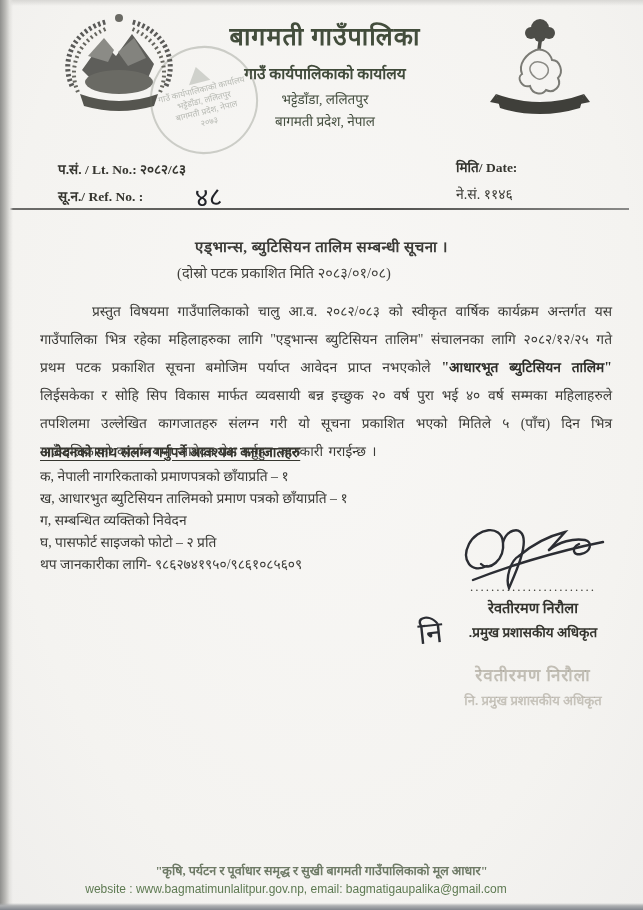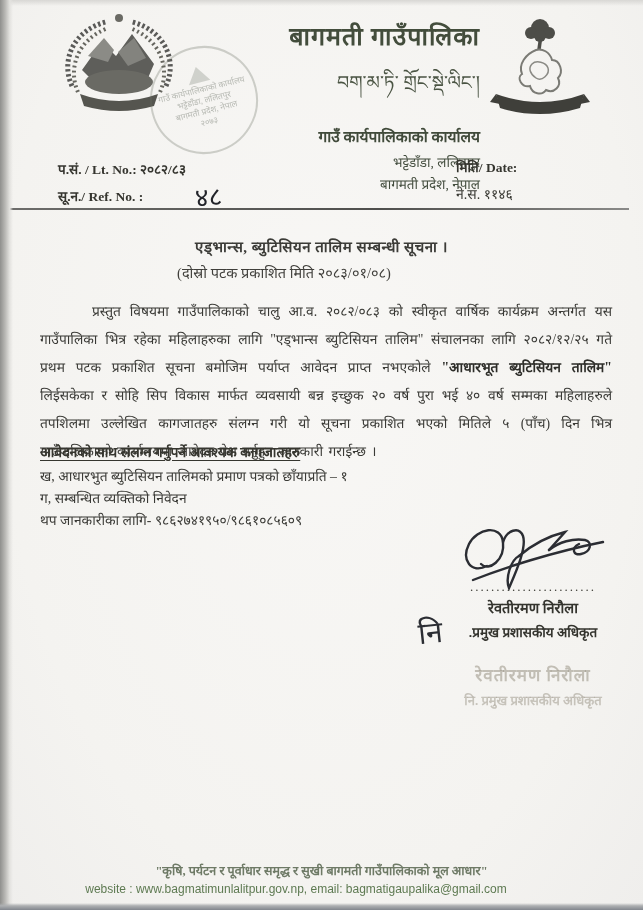--- a/index.html
+++ b/index.html
@@ -29,21 +29,21 @@
   }
   .edge-top {
     position:absolute; left:0; top:0; width:643px; height:6px;
     background:linear-gradient(to bottom,#d8d7d4 0%, rgba(243,242,239,0) 100%);
     z-index:4;
   }
 
   
   .header-center {
     position:absolute; left:170px; top:18px; width:310px;
-    text-align:right; color:#46503f;
+    text-align:center; color:#46503f;
   }
   .muni-title { font-size:25px; font-weight:bold; letter-spacing:1px; color:#434d3c; }
   .muni-tibetan { font-size:19px; margin-top:9px; color:#4a5443; }
   .muni-office { font-size:15.5px; margin-top:10px; font-weight:bold; color:#414b3b; }
   .muni-addr1 { font-size:13.5px; margin-top:6px; color:#434d3e; }
   .muni-addr2 { font-size:13.5px; margin-top:4px; color:#434d3e; }
 
   .emblem-left { position:absolute; left:58px; top:12px; width:122px; height:108px; }
   .emblem-right { position:absolute; left:488px; top:12px; width:104px; height:108px; }
 
@@ -171,42 +171,43 @@
   <div class="round-stamp">
     <div class="stamp-peak"></div>
     <div>गाउँ कार्यपालिकाको कार्यालय</div>
     <div>भट्टेडाँडा, ललितपुर</div>
     <div>बागमती प्रदेश, नेपाल</div>
     <div>२०७३</div>
   </div>
 
   <div class="header-center">
     <div class="muni-title">बागमती गाउँपालिका</div>
-    <div class="muni-tibetan">བག་མ་ཏི་ གྲོང་སྡེ་ལིང་།</div>
     <div class="muni-office">गाउँ कार्यपालिकाको कार्यालय</div>
     <div class="muni-addr1">भट्टेडाँडा, ललितपुर</div>
     <div class="muni-addr2">बागमती प्रदेश, नेपाल</div>
   </div>
 
   <div class="ref-label ref-letter">प.सं. / Lt. No.: २०८२/८३</div>
   <div class="ref-label ref-number">सू.न./ Ref. No. :</div>
   <div class="ref-hand">४८</div>
   <div class="date-label">मिति/ Date:</div>
   <div class="date-value">ने.सं. ११४६</div>
   <div class="head-rule"></div>
 
   <div class="subject1">एड्भान्स, ब्युटिसियन तालिम सम्बन्धी सूचना  ।</div>
   <div class="subject2">(दोस्रो पटक प्रकाशित मिति २०८३/०१/०८)</div>
 
   <p class="body-para"><span>प्रस्तुत विषयमा गाउँपालिकाको चालु आ.व. २०८२/०८३ को स्वीकृत वार्षिक कार्यक्रम अन्तर्गत यस गाउँपालिका भित्र रहेका महिलाहरुका लागि "एड्भान्स ब्युटिसियन तालिम" संचालनका लागि २०८२/१२/२५ गते प्रथम पटक प्रकाशित सूचना बमोजिम पर्याप्त आवेदन प्राप्त नभएकोले </span><b>"आधारभूत ब्युटिसियन तालिम"</b><span> लिईसकेका र सोहि सिप विकास मार्फत व्यवसायी बन्न इच्छुक २० वर्ष पुरा भई ४० वर्ष सम्मका महिलाहरुले तपशिलमा उल्लेखित कागजातहरु संलग्न गरी यो सूचना प्रकाशित भएको मितिले ५ (पाँच) दिन भित्र गाउँपालिकाको कार्यालयमा आवेदन पेश गर्नुहुन जानकारी गराईन्छ ।</span></p>
 
   <div class="docs-heading">आवेदनको साथ संलग्न गर्नुपर्ने आवश्यक कागजातहरु</div>
   <div class="doc-list">
+    <div>क, नेपाली नागरिकताको प्रमाणपत्रको छाँयाप्रति –  १</div>
     <div>ख, आधारभुत ब्युटिसियन तालिमको प्रमाण पत्रको छाँयाप्रति –  १</div>
     <div>ग, सम्बन्धित व्यक्तिको निवेदन</div>
+    <div>घ, पासफोर्ट साइजको फोटो –  २ प्रति</div>
     <div>थप जानकारीका लागि- ९८६२७४१९५०/९८६१०८५६०९</div>
   </div>
 
   <div class="sig-block">
     <svg class="sig-svg" width="160" height="78" viewBox="0 0 160 78">
       <g fill="none" stroke="#2b2d33" stroke-width="2.4" stroke-linecap="round">
         <path d="M34,50 C18,58 8,44 16,28 C24,12 48,8 50,26 C52,44 36,56 28,48"></path>
         <path d="M50,26 C54,14 66,10 70,20 C74,32 62,58 56,72 C52,62 58,44 66,40"></path>
         <path d="M66,40 C80,28 96,20 112,16 L96,34"></path>
         <path d="M96,34 C106,26 120,22 132,24 C140,26 138,36 128,38 C120,40 118,32 126,28"></path>

